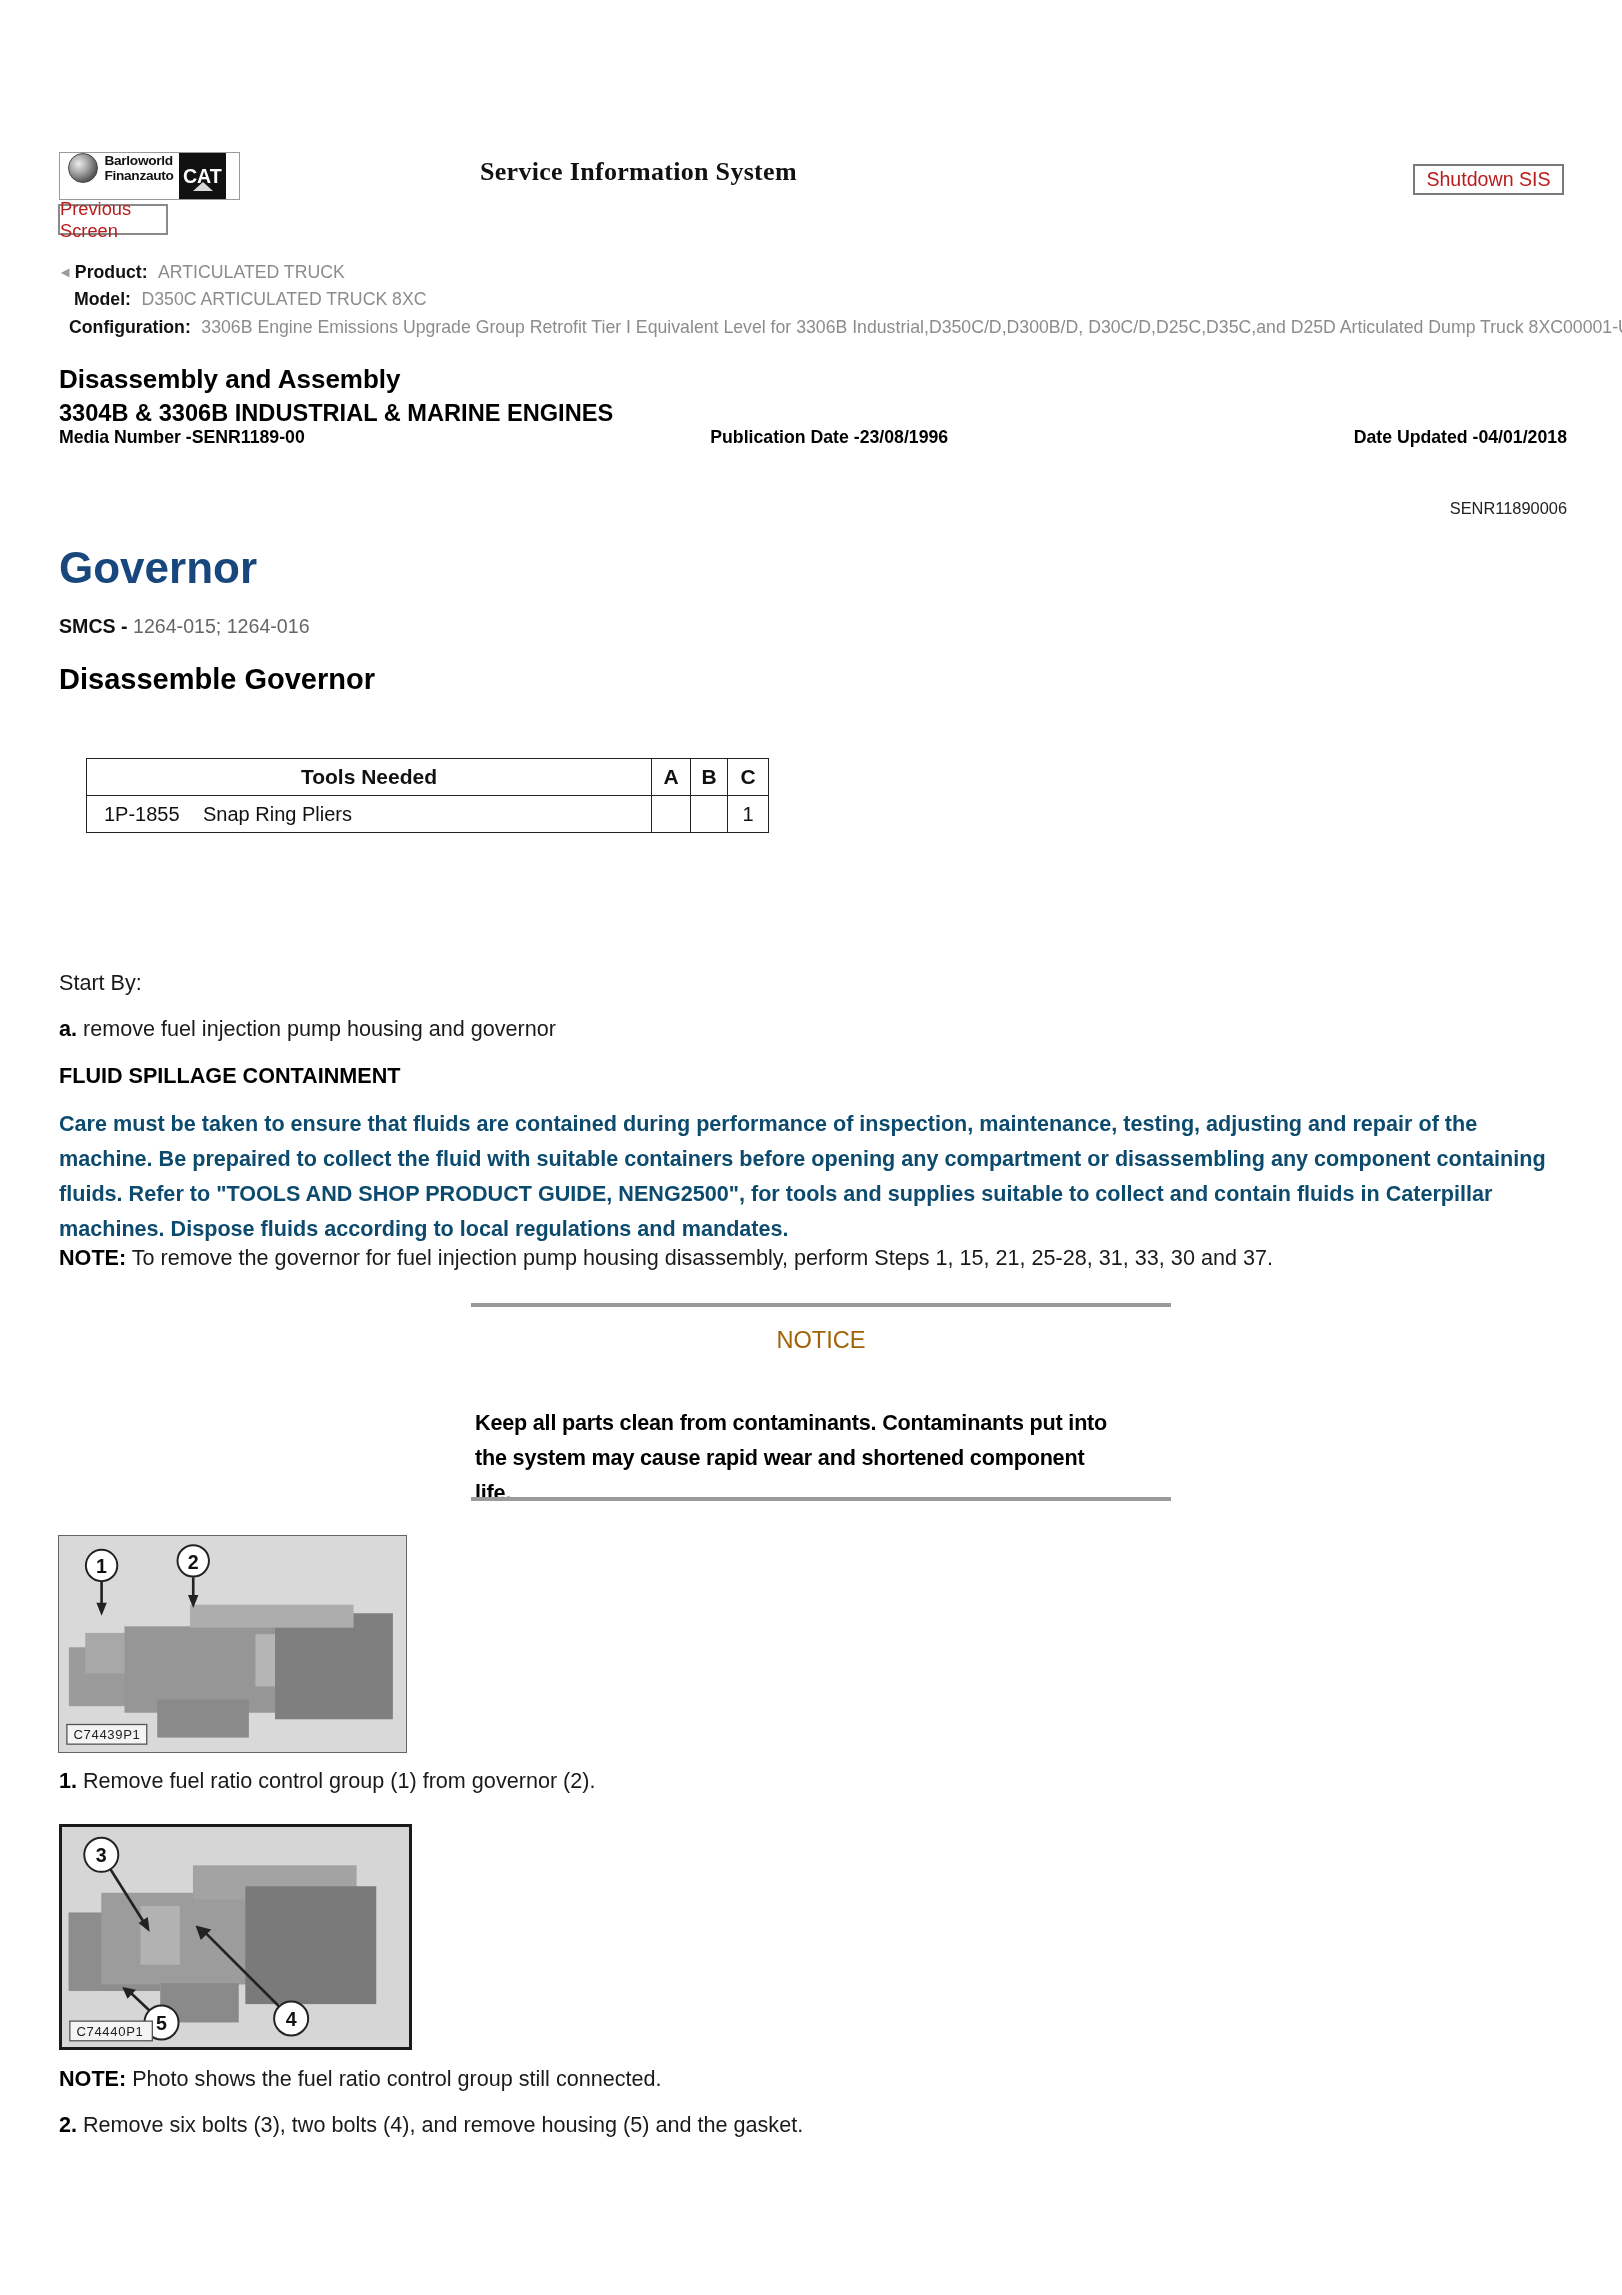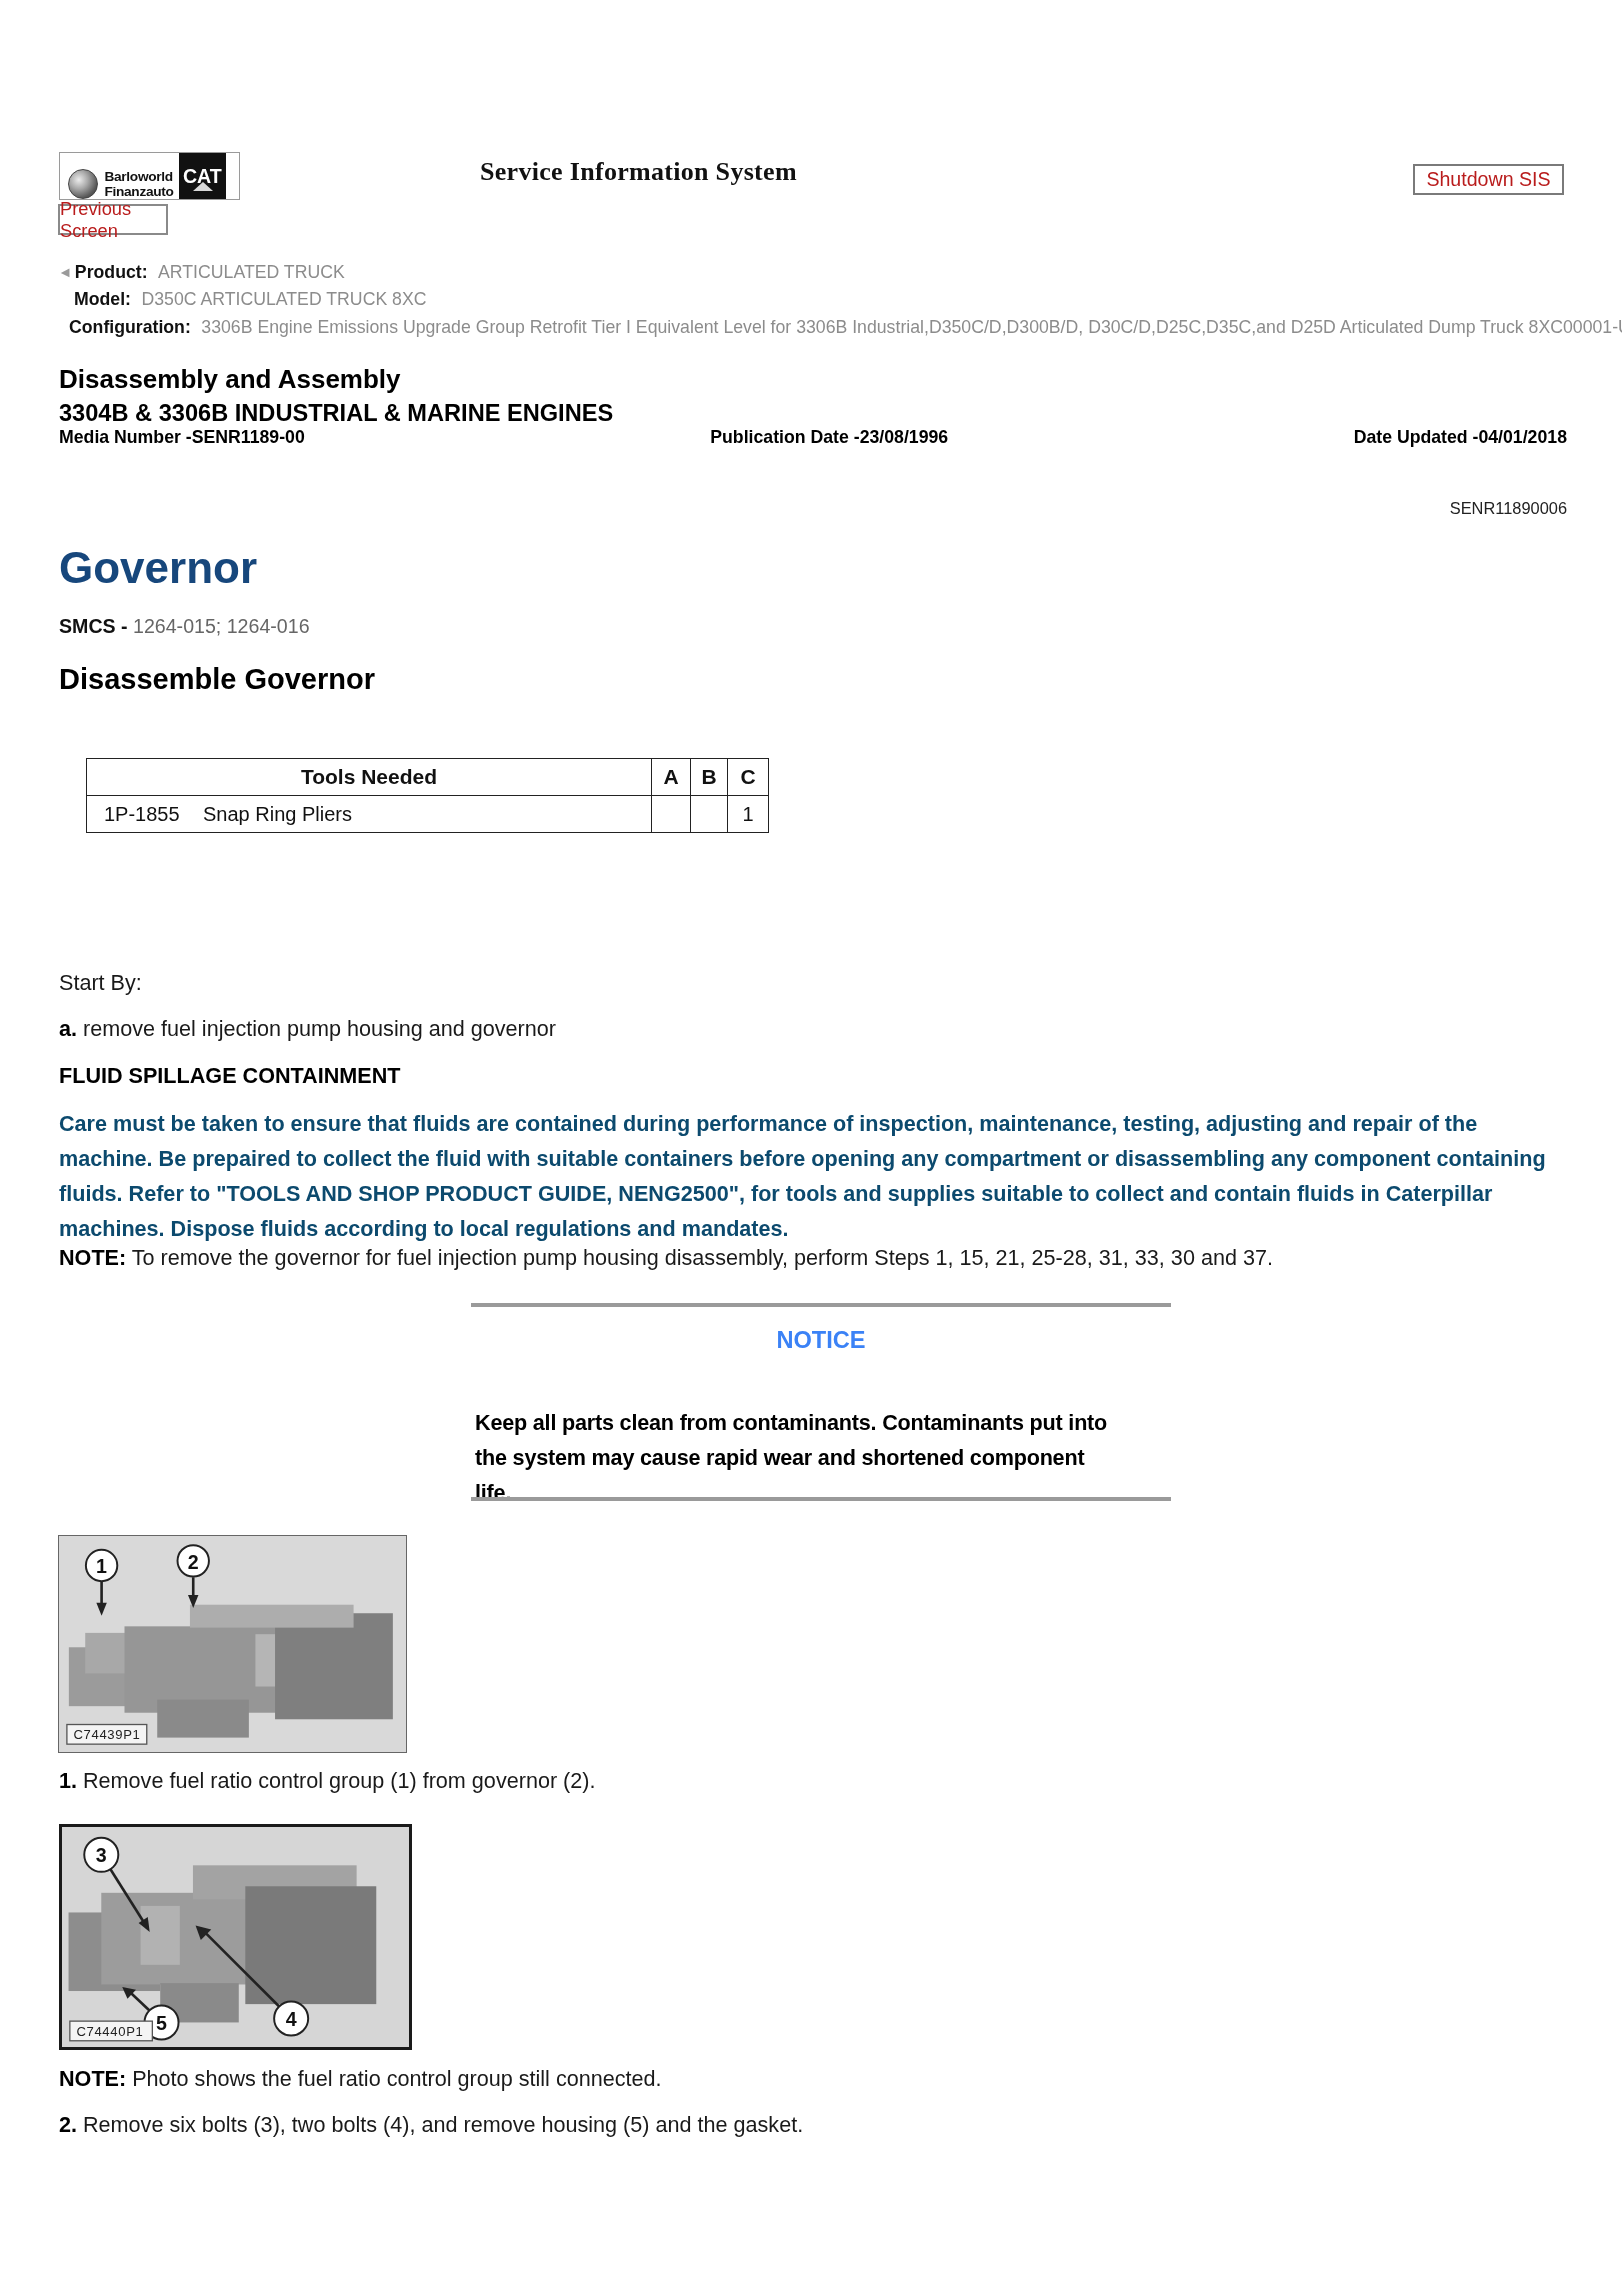--- a/index.html
+++ b/index.html
@@ -2,21 +2,21 @@
 <html style="font-size:10.5px"><head>
 <meta charset="utf-8">
 <style>
   html,body{margin:0;padding:0;background:#fff;}
   .page{position:relative;width:1623px;height:2295px;background:#ffffff;overflow:hidden;
         font-family:"Liberation Sans", sans-serif;color:#1a1a1a;}
   .abs{position:absolute;}
 
   
   .logo{left:59px;top:152px;width:179px;height:46px;display:flex;border:0.7px solid #9a9a9a;background:#fff;}
-  .logo-white{display:flex;align-items:flex-end;gap:6.5px;padding:0 5.2px 0 7.9px;background:#fff;}
+  .logo-white{display:flex;align-items:flex-start;gap:6.5px;padding:0 5.2px 0 7.9px;background:#fff;}
   .emblem{width:30px;height:30px;border-radius:50%;
           background:radial-gradient(circle at 35% 35%, #ececec 0%, #a9a9a9 35%, #5a5a5a 70%, #303030 100%);
           border:1.3px solid #444;box-sizing:border-box;}
   .brand{font-weight:bold;font-size:13.7px;line-height:15px;color:#111;letter-spacing:-0.3px;}
   .catbox{width:47px;background:#111;color:#fff;position:relative;display:flex;align-items:center;justify-content:center;}
   .cat-word{font-weight:bold;font-size:19.6px;letter-spacing:0px;position:relative;z-index:2;}
   .cat-tri{position:absolute;left:50%;bottom:7.9px;transform:translateX(-45%);width:0;height:0;z-index:1;
            border-left:10.5px solid transparent;border-right:10.5px solid transparent;border-bottom:9.2px solid #d8d8d8;}
   .sis-title{left:480px;top:157px;font-family:"Liberation Serif", serif;font-weight:bold;font-size:26px;color:#111;letter-spacing:0.3px;}
   .btn{box-sizing:border-box;background:#fff;display:flex;align-items:center;justify-content:center;color:#b91c1c;}
@@ -48,21 +48,21 @@
   .tools td.toolcell{padding-left:17px;text-align:left;}
   .tools td.num{text-align:center;}
   .part{display:inline-block;width:99px;}
 
   .body-text{font-size:21.6px;color:#1a1a1a;}
   .b{font-weight:bold;color:#000;}
   .fluid-p{left:59px;top:1106px;width:1512px;font-weight:bold;color:#0c4a6e;font-size:21.6px;line-height:35px;}
 
   
   .rule{left:471px;width:700px;height:3.9px;background:#9a9a9a;}
-  .notice-title{left:471px;top:1327px;width:700px;text-align:center;font-size:23.6px;font-weight:bold;color:#3b82f6;}
+  .notice-title{left:471px;top:1327px;width:700px;text-align:center;font-size:23.6px;font-weight:normal;color:#a16207;}
   .notice-body{left:475px;top:1405px;font-size:21.6px;line-height:35px;font-weight:bold;color:#000;letter-spacing:-0.2px;}
 
   
   .fig{background:#d9d9d9;}
   .fig1{left:59px;top:1536px;width:347px;height:216px;outline:1.3px solid #666;}
   .fig2{left:59px;top:1824px;width:353px;height:226px;border:3.3px solid #1a1a1a;box-sizing:border-box;}
   .fig svg{display:block;width:100%;height:100%;}
   .callout-num{font-size:30px;font-weight:bold;fill:#111;}
   .figlabel{font-size:20px;fill:#222;letter-spacing:1px;}
 

